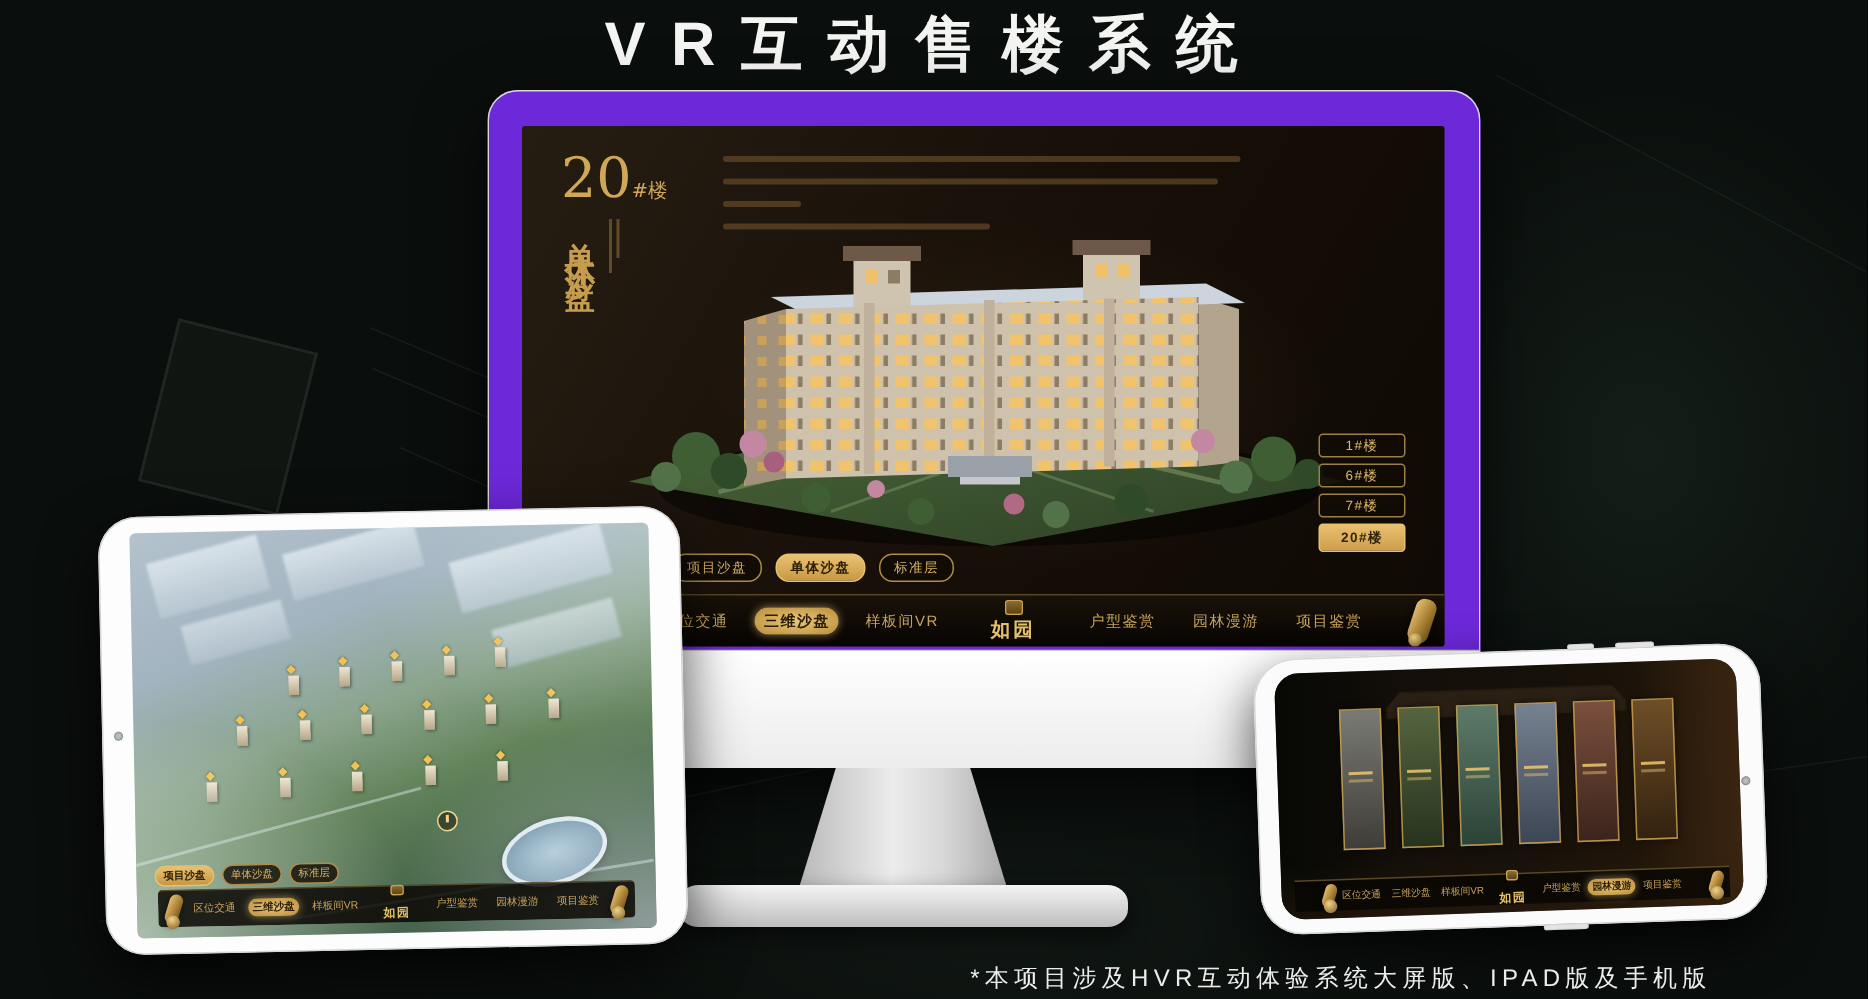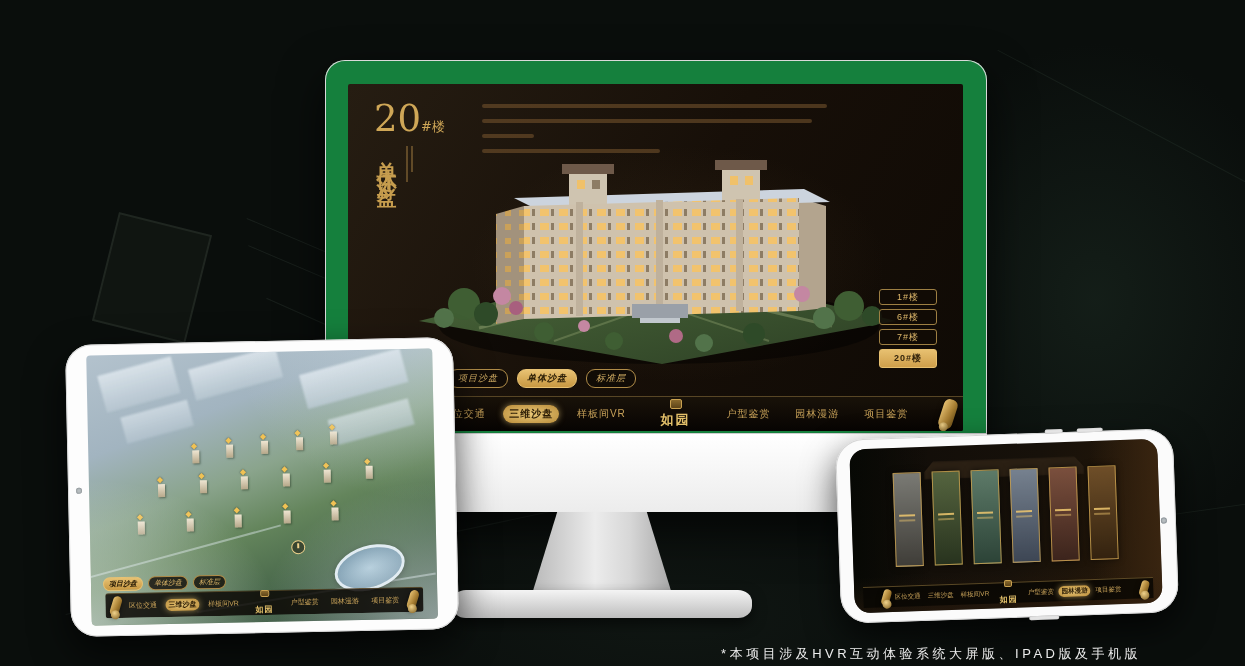--- a/index.html
+++ b/index.html
@@ -18,26 +18,26 @@
          transform:rotate(14deg);border:2px solid rgba(130,140,125,.14);
          background:rgba(28,33,28,.35);}
   .bg-glow-r{position:absolute;right:-60px;top:40px;width:420px;height:520px;
          background:radial-gradient(ellipse at center,rgba(42,66,52,.30),rgba(0,0,0,0) 70%);}
   .bg-glow-b{position:absolute;left:320px;bottom:-80px;width:700px;height:260px;
          background:radial-gradient(ellipse at center,rgba(34,48,40,.25),rgba(0,0,0,0) 70%);}
   
   .poster-title{position:absolute;top:2px;left:0;width:100%;text-align:center;
          color:#f4f4f2;font-size:41px;font-weight:bold;letter-spacing:17px;}
   .footnote{position:absolute;right:104px;bottom:3px;color:#ececec;
-         font-size:13px;letter-spacing:3.5px;}
+         font-size:16px;letter-spacing:3.5px;}
   
   :root{--gold:#d2ab5e;--gold-br:#ecc878;--gold-dim:#a9853f;}
   
   .monitor{position:absolute;left:325px;top:60px;width:662px;}
-  .monitor-frame{position:relative;width:662px;height:452px;background:#15803d;
+  .monitor-frame{position:relative;width:662px;height:452px;background:#6d28d9;
          border-radius:20px 20px 2px 2px;
          box-shadow:0 18px 45px rgba(0,0,0,.65), inset 0 0 0 1px #d9d9d9;}
   .monitor-screen{position:absolute;left:23px;top:24px;width:615px;height:347px;
          background:linear-gradient(120deg,#261d12 0%,#170f08 50%,#0f0a05 100%);
          overflow:hidden;border-radius:2px;}
   .monitor-chin{position:absolute;left:0;right:0;bottom:0;height:78px;
          background:linear-gradient(#ffffff,#ececec);border-radius:0 0 3px 3px;
          border-top:1px solid #cfcfcf;}
   .stand-neck{position:absolute;left:532px;top:512px;width:140px;height:82px;
          background:linear-gradient(90deg,#b9b9b9,#ececec 45%,#d7d7d7 70%,#a8a8a8);
@@ -64,21 +64,21 @@
   .floor-btns{position:absolute;right:26px;top:205px;width:58px;display:flex;
          flex-direction:column;gap:4px;}
   .fb{height:14px;line-height:14px;text-align:center;font-size:9px;letter-spacing:1px;
          color:#ddb76a;border:1px solid #9d7f43;border-radius:3px;
          background:rgba(18,12,6,.85);cursor:pointer;}
   .fb.active{height:17px;line-height:17px;background:linear-gradient(#e7c070,#cf9f4b);
          color:#33240c;font-weight:bold;border-color:#e7c070;}
   
   .tabs{position:absolute;left:100px;top:285px;display:flex;gap:9px;}
   .pill{padding:2px 9px;font-size:9px;letter-spacing:1px;color:#d8b266;
-         border:1px solid #b08c48;border-radius:9px;background:rgba(16,11,6,.8);cursor:pointer;font-style:italic;}
+         border:1px solid #b08c48;border-radius:9px;background:rgba(16,11,6,.8);cursor:pointer;}
   .pill.active{background:linear-gradient(#e8c273,#c89842);color:#2e2008;font-weight:bold;
          border-color:#e8c273;}
   
   .m-nav{position:absolute;left:0;right:0;bottom:0;height:34px;display:flex;align-items:center;
          background:linear-gradient(#191209,#070402);border-top:1px solid rgba(210,170,90,.4);
          padding:0 8px 0 76px;}
   .nav-group{flex:1;display:flex;justify-content:space-evenly;align-items:center;}
   .nav-item{font-size:10px;letter-spacing:1px;color:#c8a259;cursor:pointer;position:relative;
          padding:2px 6px;white-space:nowrap;}
   .nav-item.active{background:radial-gradient(ellipse at center,#e9c878,#b98c3a);
@@ -170,20 +170,21 @@
       <i class="ln b"></i>
       <i class="ln c"></i>
     <i class="ln d"></i>
       <i class="ln e"></i>
       <i class="ln f"></i>
     <div class="bg-plaque"></div>
     <div class="bg-glow-r"></div>
       <div class="bg-glow-b"></div>
   </div>
 
+  <div class="poster-title">VR互动售楼系统</div>
 
   <div class="monitor">
     <div class="monitor-frame">
       <div class="monitor-screen">
         <div class="scr-glow"></div>
 
         <div class="hero">
           <span class="hero-num">20</span><span class="hero-suf">#楼</span>
           <div class="hero-vert">单体沙盘</div>
         </div>

